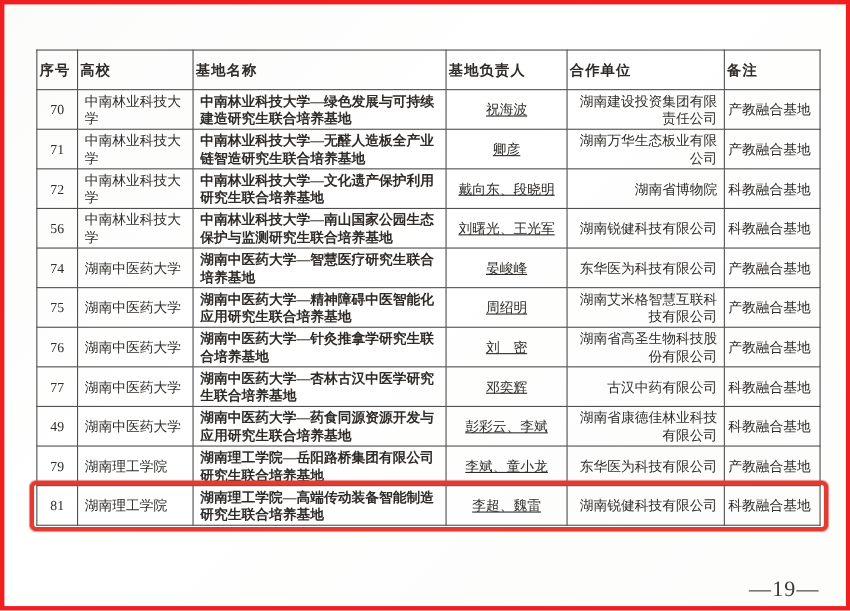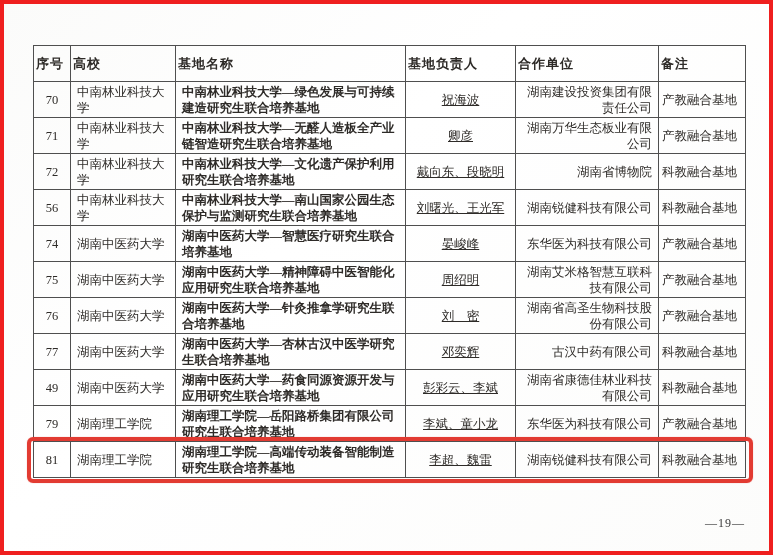--- a/index.html
+++ b/index.html
@@ -49,22 +49,22 @@
   td.c4{text-align:right;}
   td.c5{text-align:left;padding:1px 3px;}
   .highlight-box{
     position:absolute;z-index:10;
     border:4px solid var(--highlight-red);
     border-radius:6px;
     box-shadow:0 0 1px rgba(226,59,50,.6);
     pointer-events:none;
   }
   .page-number{
-    position:absolute;right:28px;bottom:24px;
-    font-size:12px;color:#3a3a3a;letter-spacing:1px;
+    position:absolute;right:28px;bottom:7px;
+    font-size:20px;color:#3a3a3a;letter-spacing:1px;
   }
 </style>
 </head>
 <body>
 
 <div class="paper">
 
   <table class="base-table">
     <colgroup>
       <col style="width:37px">

